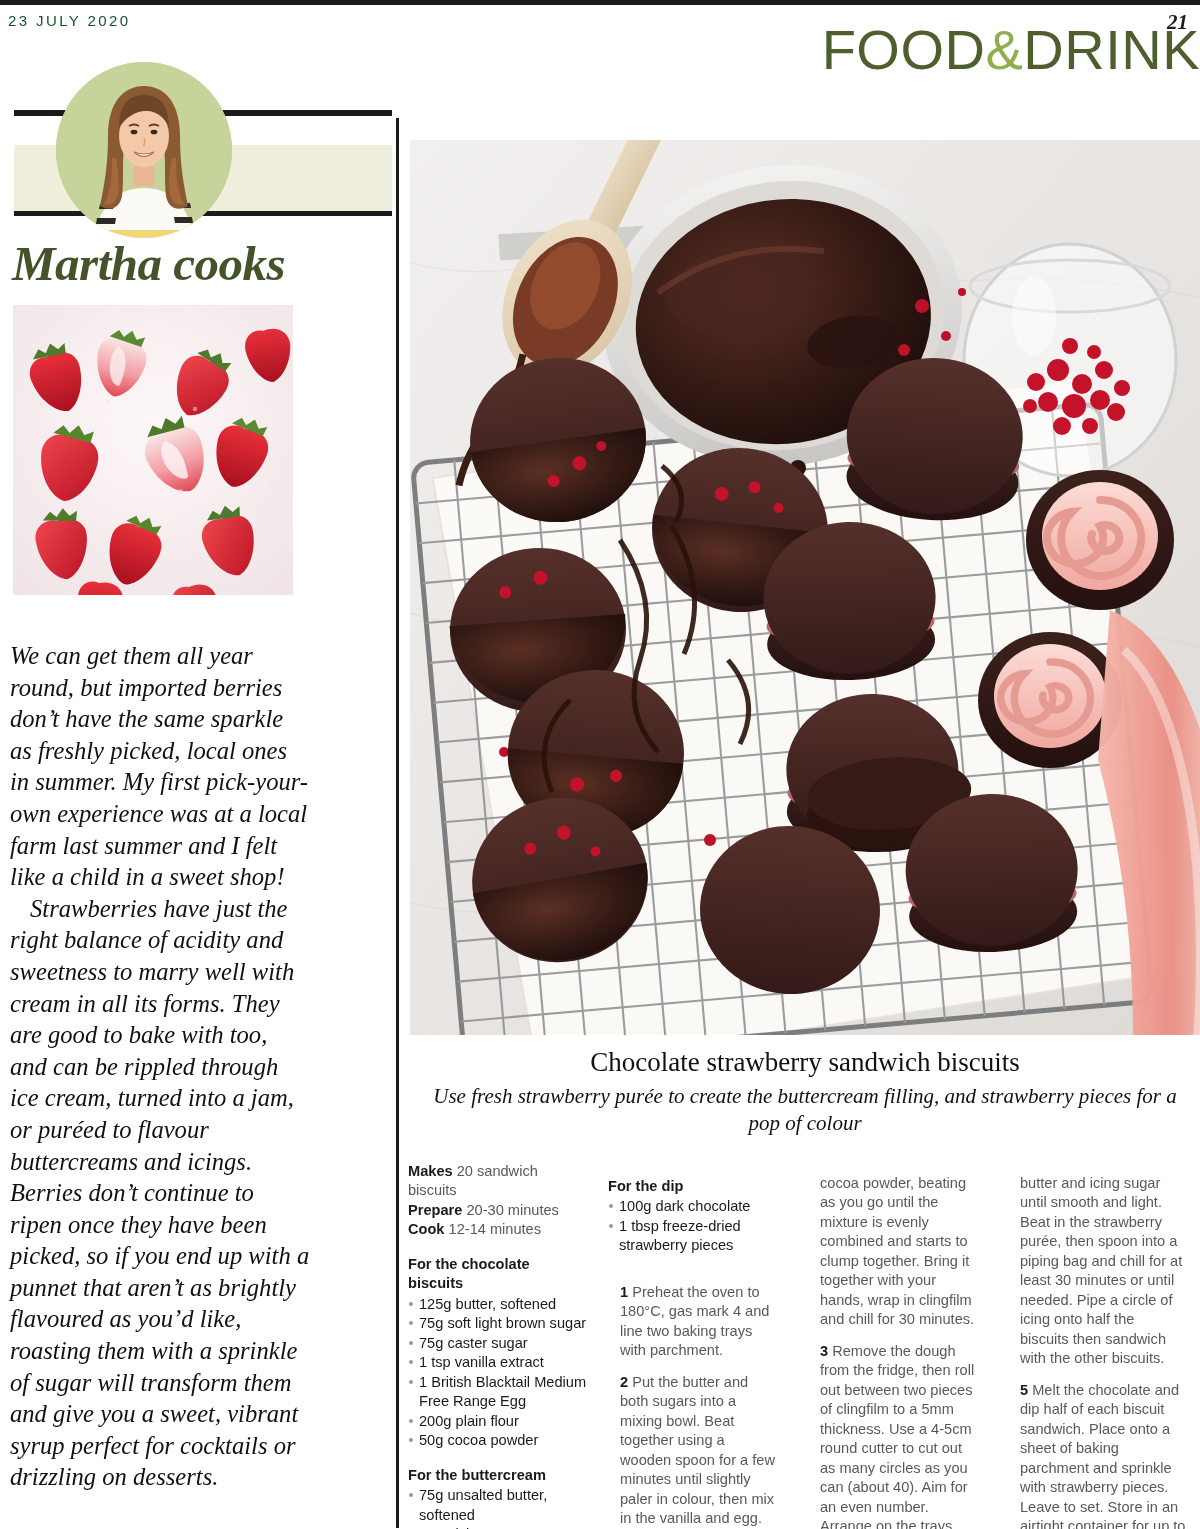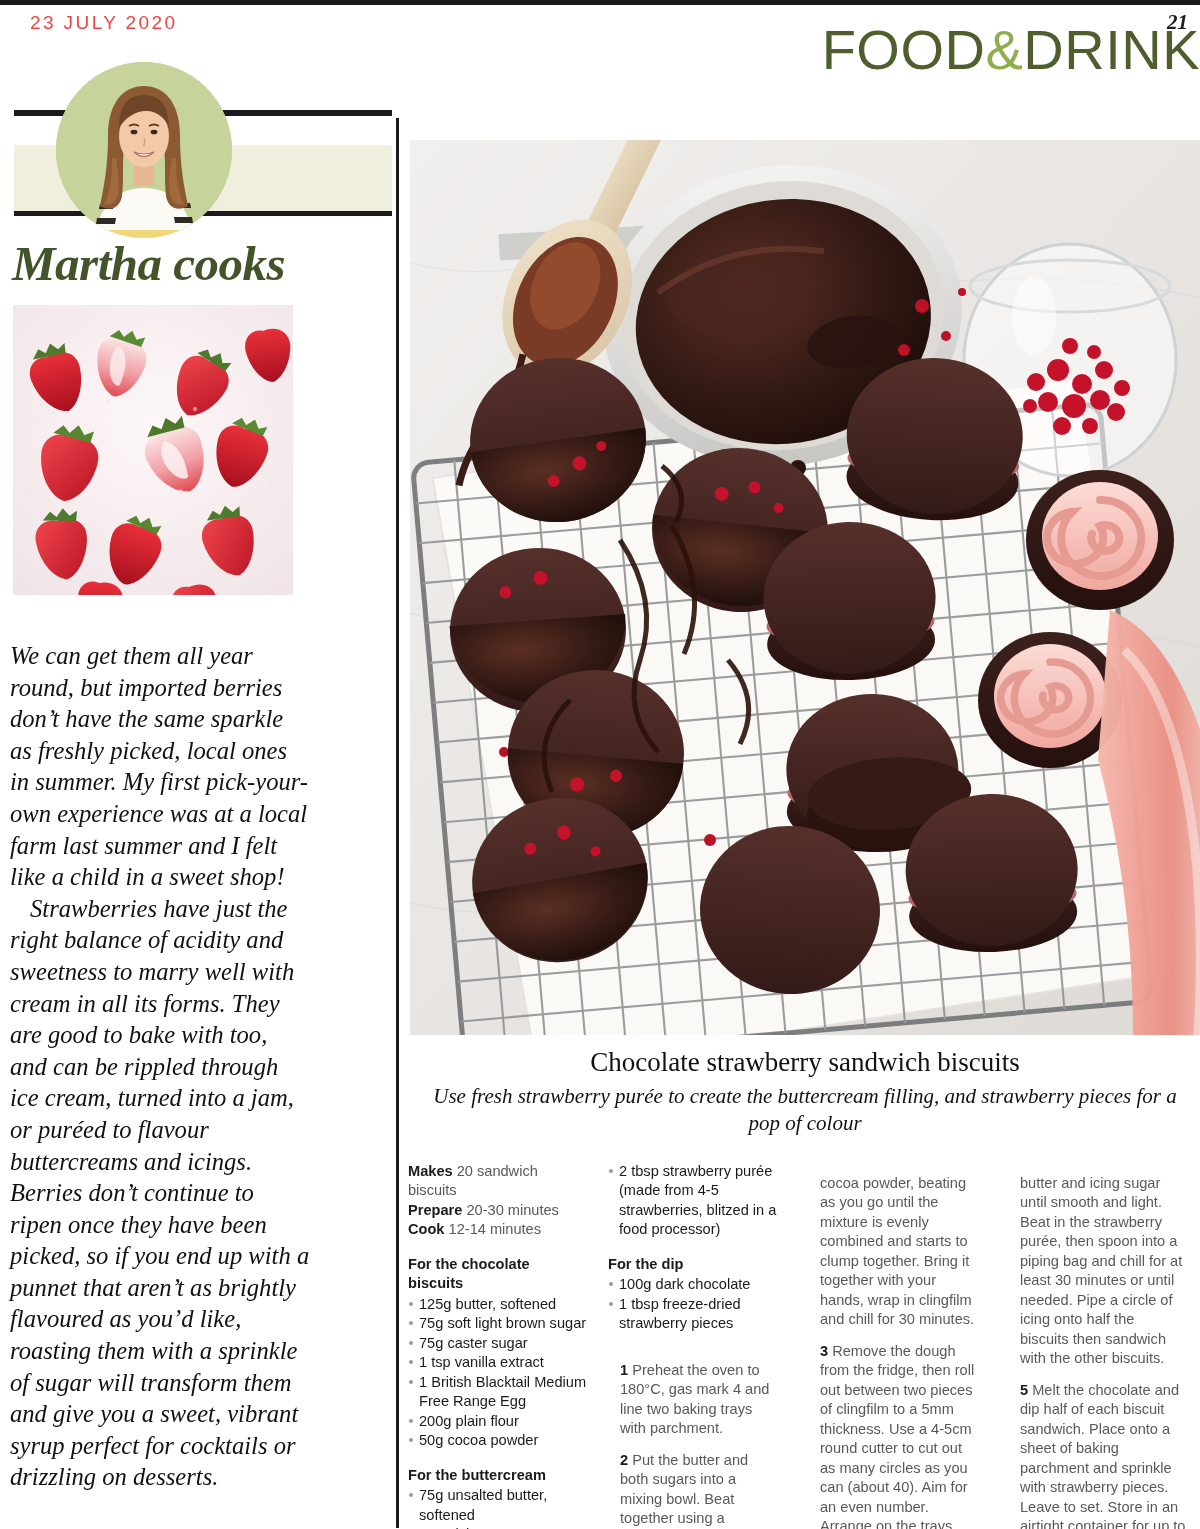--- a/index.html
+++ b/index.html
@@ -1,22 +1,22 @@
 <!DOCTYPE html>
 <html><head>
 <meta charset="utf-8">
 <style>
   html,body{margin:0;padding:0;background:#ffffff;}
   body{width:1200px;height:1529px;position:relative;overflow:hidden;
        font-family:"Liberation Serif", serif;color:#111;}
 
   
   .rule-top{position:absolute;left:0;top:0;width:1200px;height:5px;background:#1b1b1b;}
-  .date{position:absolute;left:30px;top:12px;font-family:"Liberation Sans",sans-serif;
-        font-size:19px;letter-spacing:2.4px;color:#ef4444;font-weight:400;}
+  .date{position:absolute;left:8px;top:12px;font-family:"Liberation Sans",sans-serif;
+        font-size:15px;letter-spacing:2.4px;color:#14532d;font-weight:400;}
   .pageno{position:absolute;right:12px;top:10px;font-family:"Liberation Serif",serif;
           font-size:21px;font-weight:700;color:#1b1b1b;font-style:italic;}
   .masthead{position:absolute;left:0;top:22px;width:1200px;text-align:right;
             font-family:"Liberation Sans",sans-serif;font-weight:400;
             font-size:56px;letter-spacing:0.5px;color:#4e5e2c;line-height:1;}
   .masthead .amp{color:#8faf4e;}
 
   
   .left-col{position:absolute;left:0;top:0;width:392px;height:1529px;}
   .band-rule-top{position:absolute;left:14px;top:110px;width:378px;height:6px;background:#1b1b1b;}
@@ -524,23 +524,20 @@
     </ul>
 
     <div class="sec-head">For the buttercream</div>
     <ul class="ing">
       <li>75g unsalted butter, softened</li>
       <li>150g icing sugar</li>
     </ul>
   </div>
 
   <div class="rcol c2">
-    <ul class="ing">
-      <li>2 tbsp strawberry purée (made from 4-5 strawberries, blitzed in a food processor)</li>
-    </ul>
 
     <div class="sec-head">For the dip</div>
     <ul class="ing">
       <li>100g dark chocolate</li>
       <li>1 tbsp freeze-dried strawberry pieces</li>
     </ul>
 
     <div class="gap"></div>
 
     <div class="steps">

